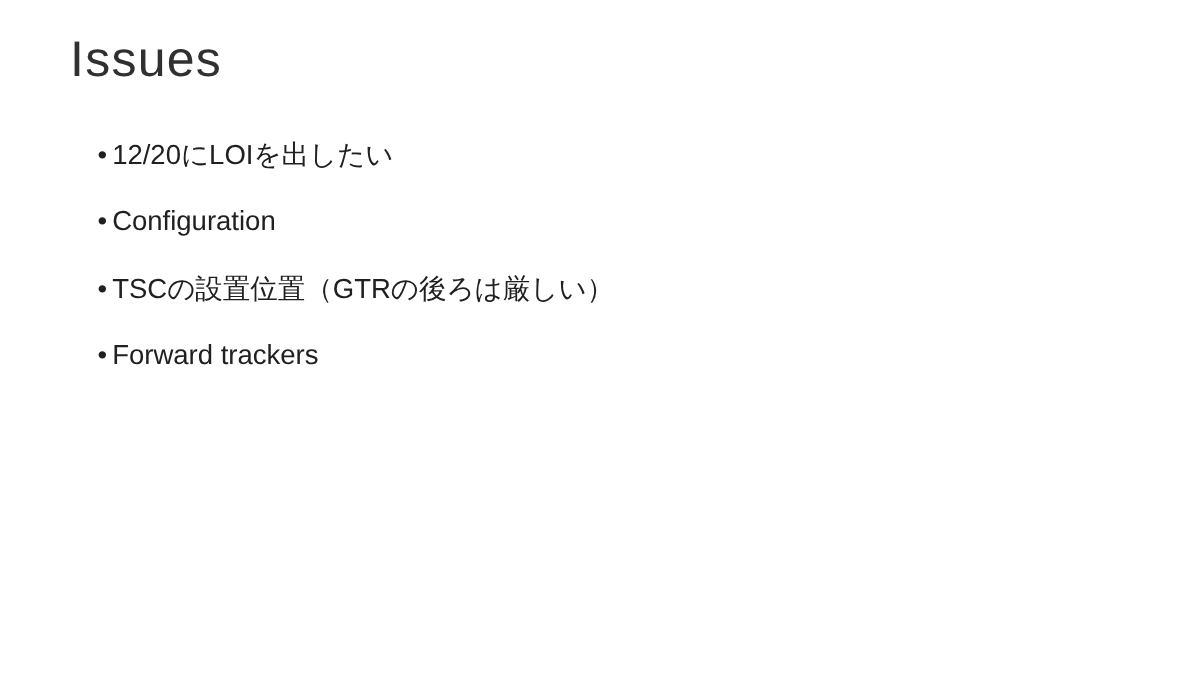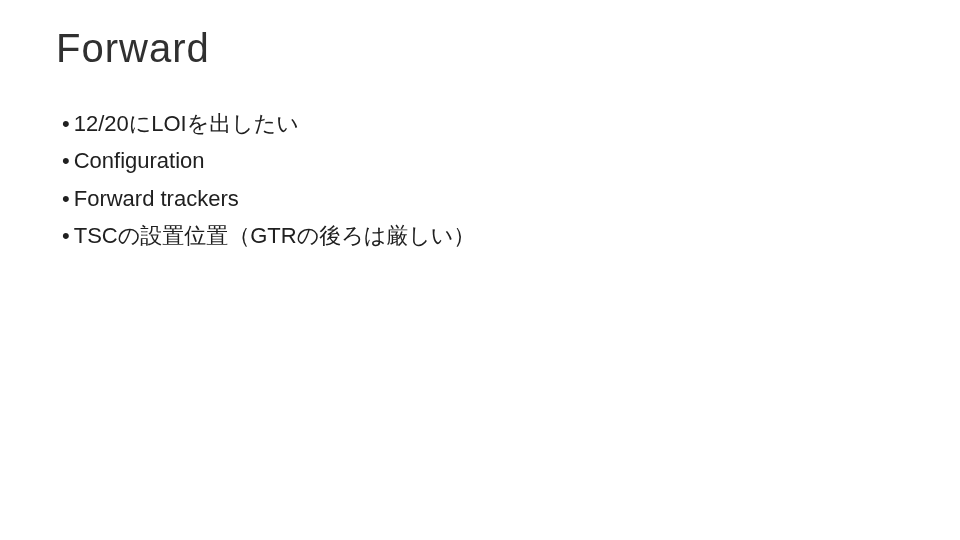--- a/index.html
+++ b/index.html
@@ -24,30 +24,30 @@
     margin: 0 0 34px 0;
     color: #303030;
   }
   .bullets {
     font-size: 22px;
     line-height: 1.7;
     font-weight: 400;
     margin-left: 6px;
   }
   .bullet {
-    margin: 0;
+    margin: 16px;
   }
   .dot {
     margin-right: 4px;
   }
 </style>
 </head>
 <body>
 
 <div class="slide">
-  <h1 class="title">Forward</h1>
+  <h1 class="title">Issues</h1>
   <div class="bullets">
     <p class="bullet"><span class="dot">•</span><span>12/20にLOIを出したい</span></p>
     <p class="bullet"><span class="dot">•</span><span>Configuration</span></p>
+    <p class="bullet"><span class="dot">•</span><span>TSCの設置位置（GTRの後ろは厳しい）</span></p>
     <p class="bullet"><span class="dot">•</span><span>Forward trackers</span></p>
-    <p class="bullet"><span class="dot">•</span><span>TSCの設置位置（GTRの後ろは厳しい）</span></p>
   </div>
 </div>
 
 </body></html>

